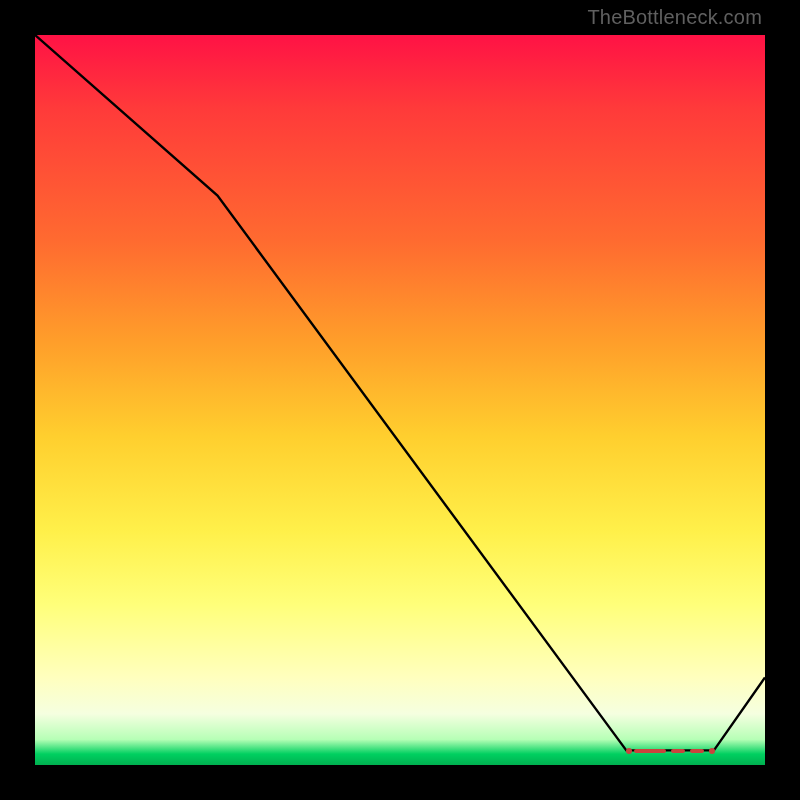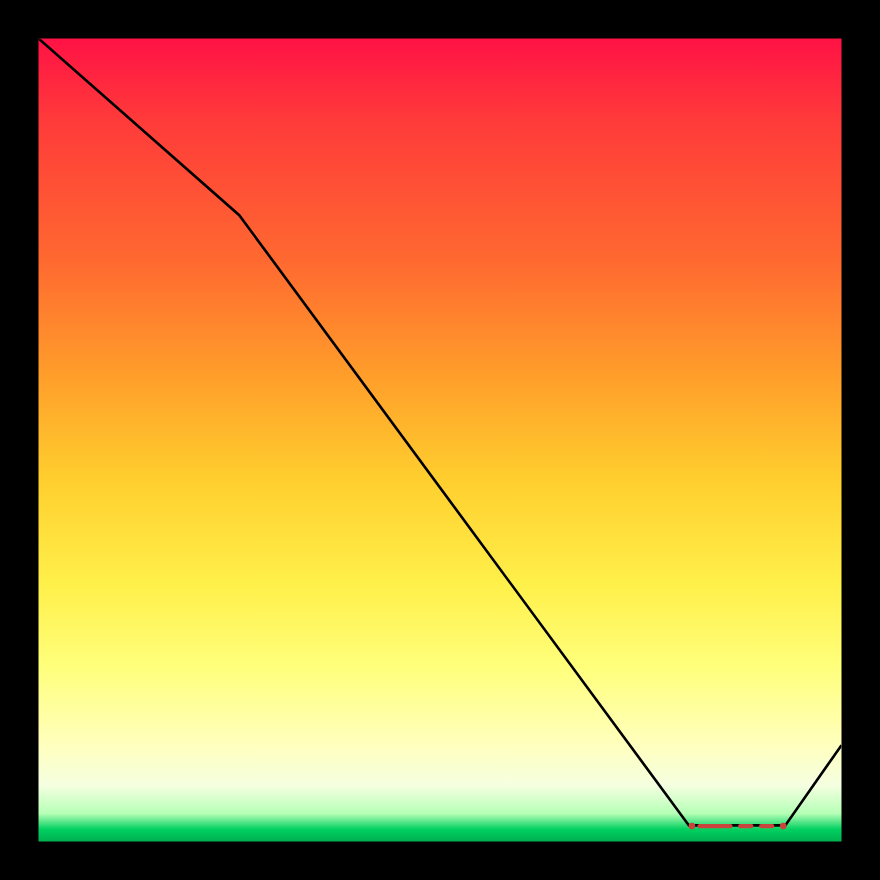--- a/index.html
+++ b/index.html
@@ -77,20 +77,21 @@
     height: 6px;
     background: #c9443d;
     border-radius: 50%;
   }
 </style>
 </head>
 <body>
 
 <div class="frame">
 
+  <div class="attribution">TheBottleneck.com</div>
 
   <div class="plot-area">
 
     <svg class="curve" viewBox="0 0 730 730" preserveAspectRatio="none">
 
       <path class="curve-path" d="M0.0 0.0 L182.5 160.6 L591.3 715.4 L678.9 715.4 L730.0 642.4"></path>
     </svg>
 
     <div class="dip-band">
       <span class="dip-dot" style="left:591px; top:713px;"></span>

